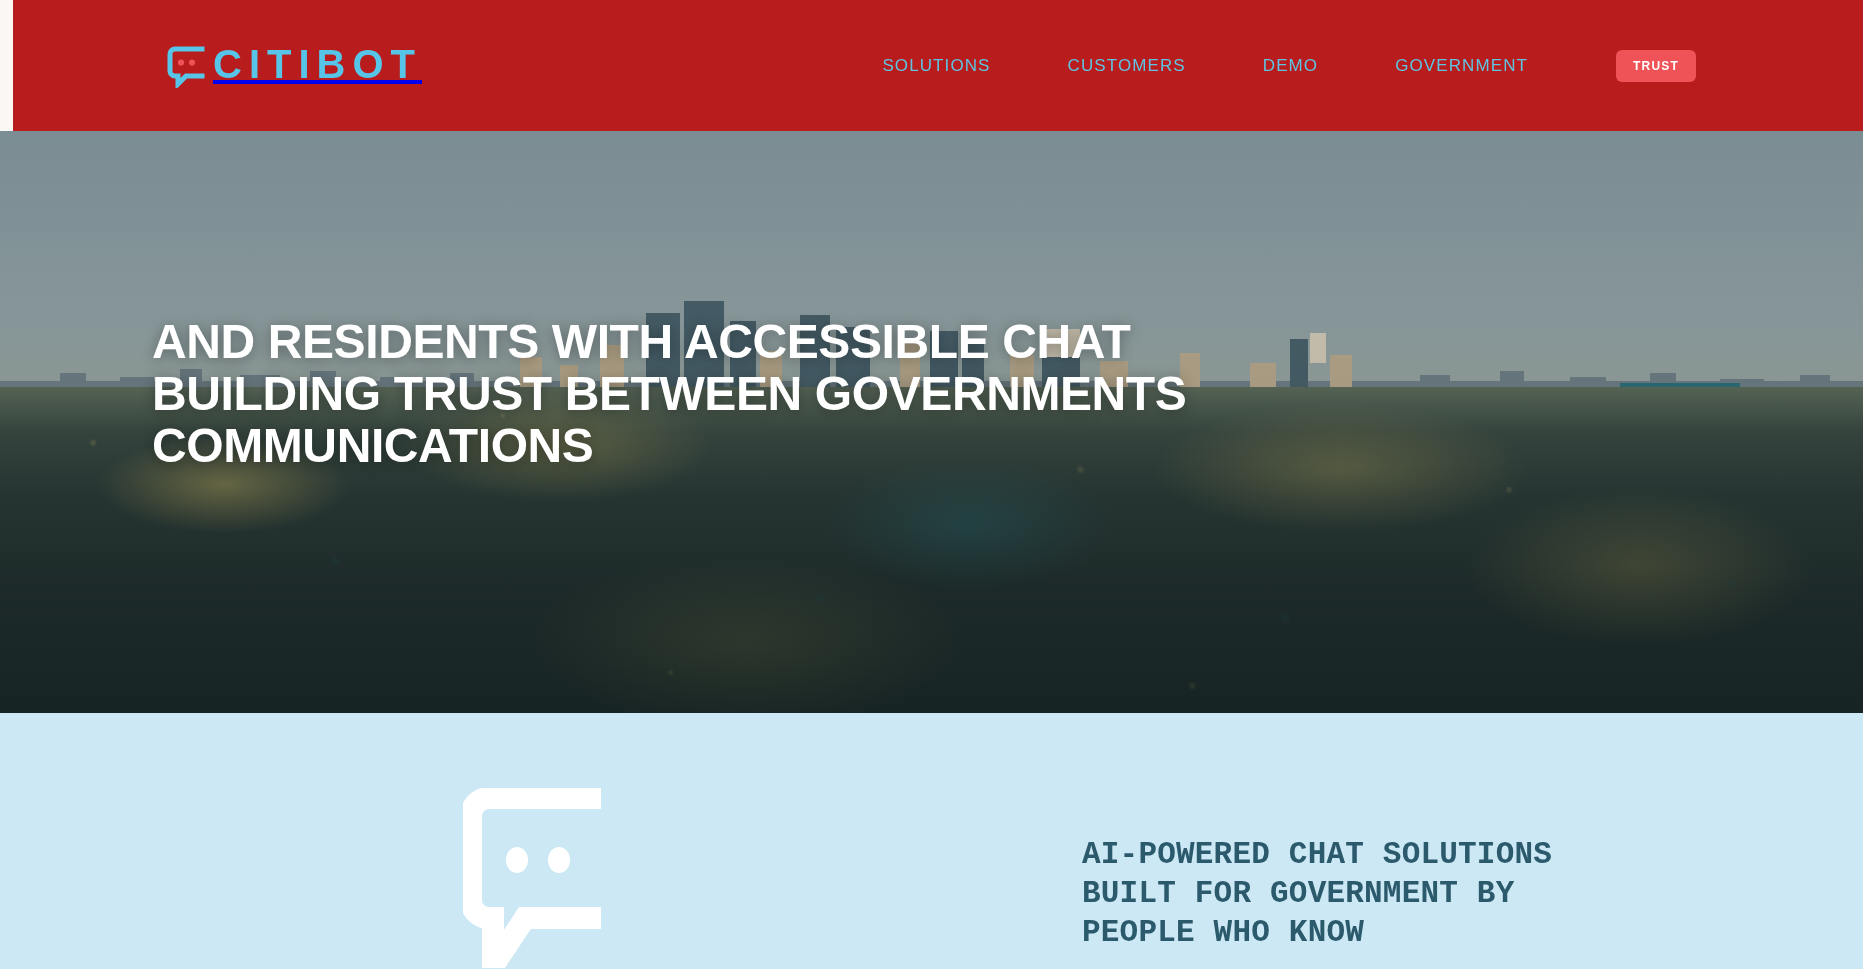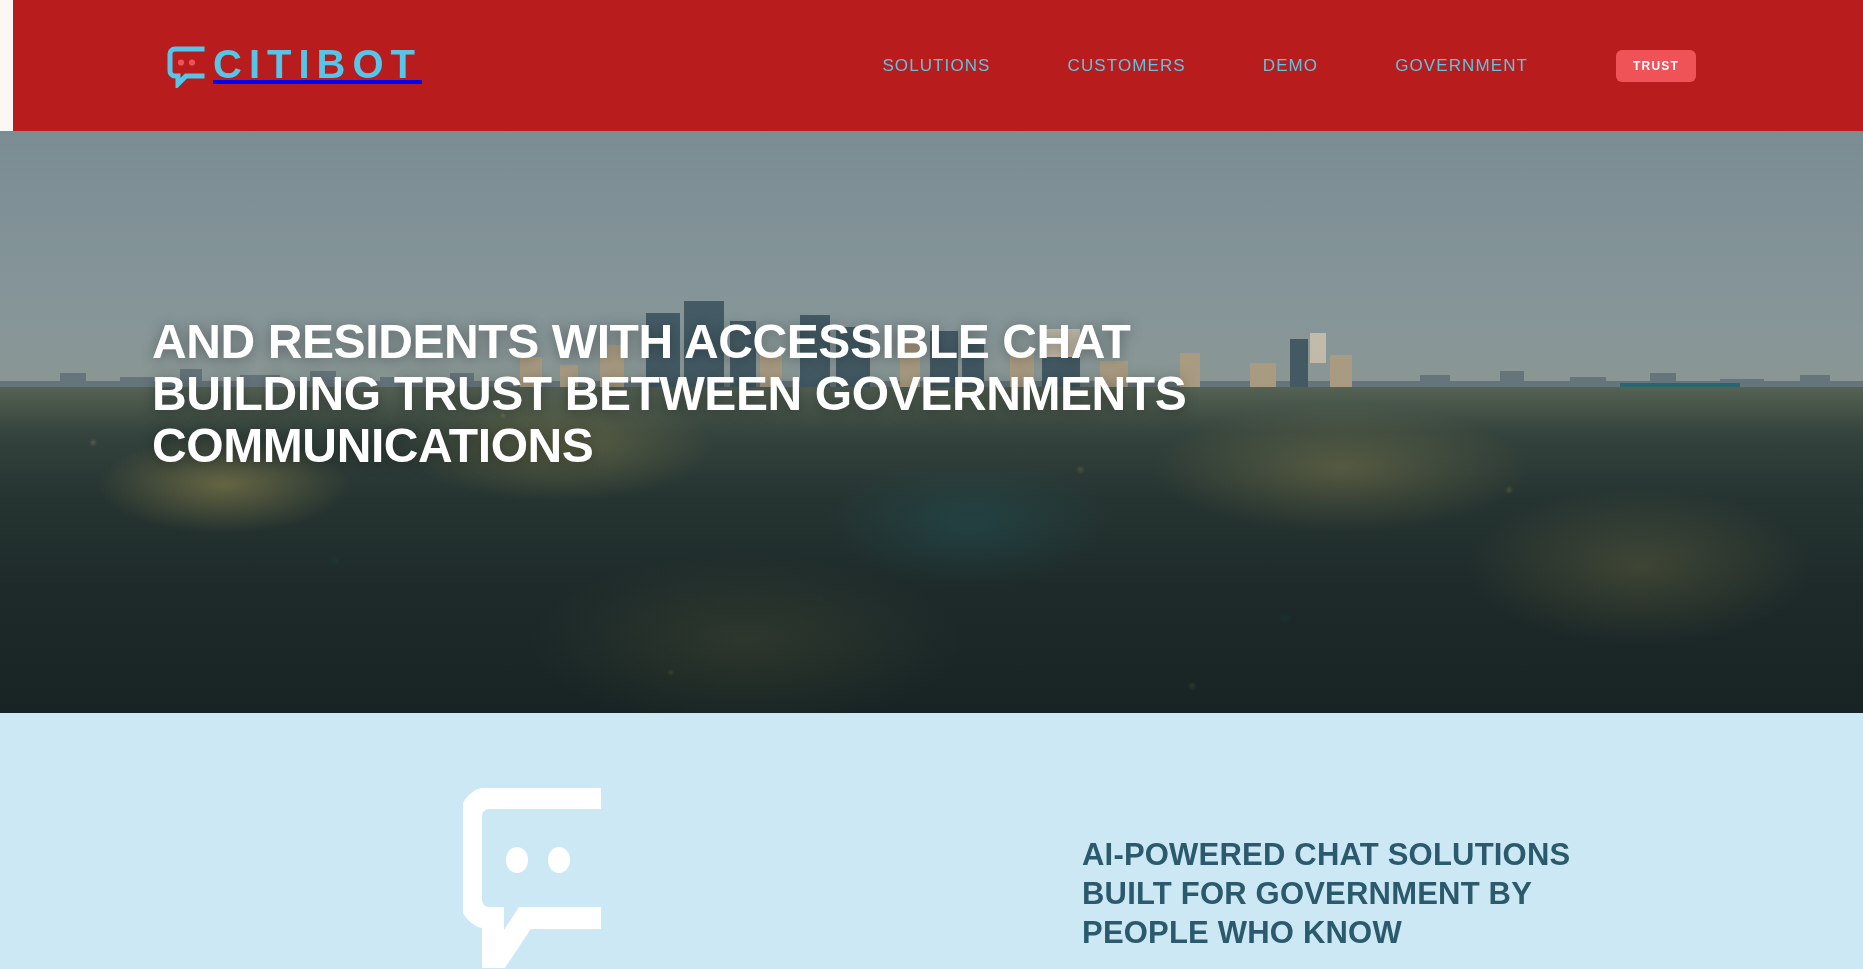--- a/index.html
+++ b/index.html
@@ -119,20 +119,21 @@
   
   .band {
     position:absolute; top:713px; left:0;
     width:1863px; height:256px;
     background:#CDE8F5;
   }
   .band-inner {
     position:relative;
     width:100%; height:100%;
     display:flex;
+    font-family:Liberation Mono, monospace;
   }
   .band-icon-col {
     position:absolute; left:463px; top:75px;
     width:145px; height:180px;
   }
   .band-text-col {
     position:absolute; left:1082px; top:122px;
     width:620px;
   }
   .band-heading {

